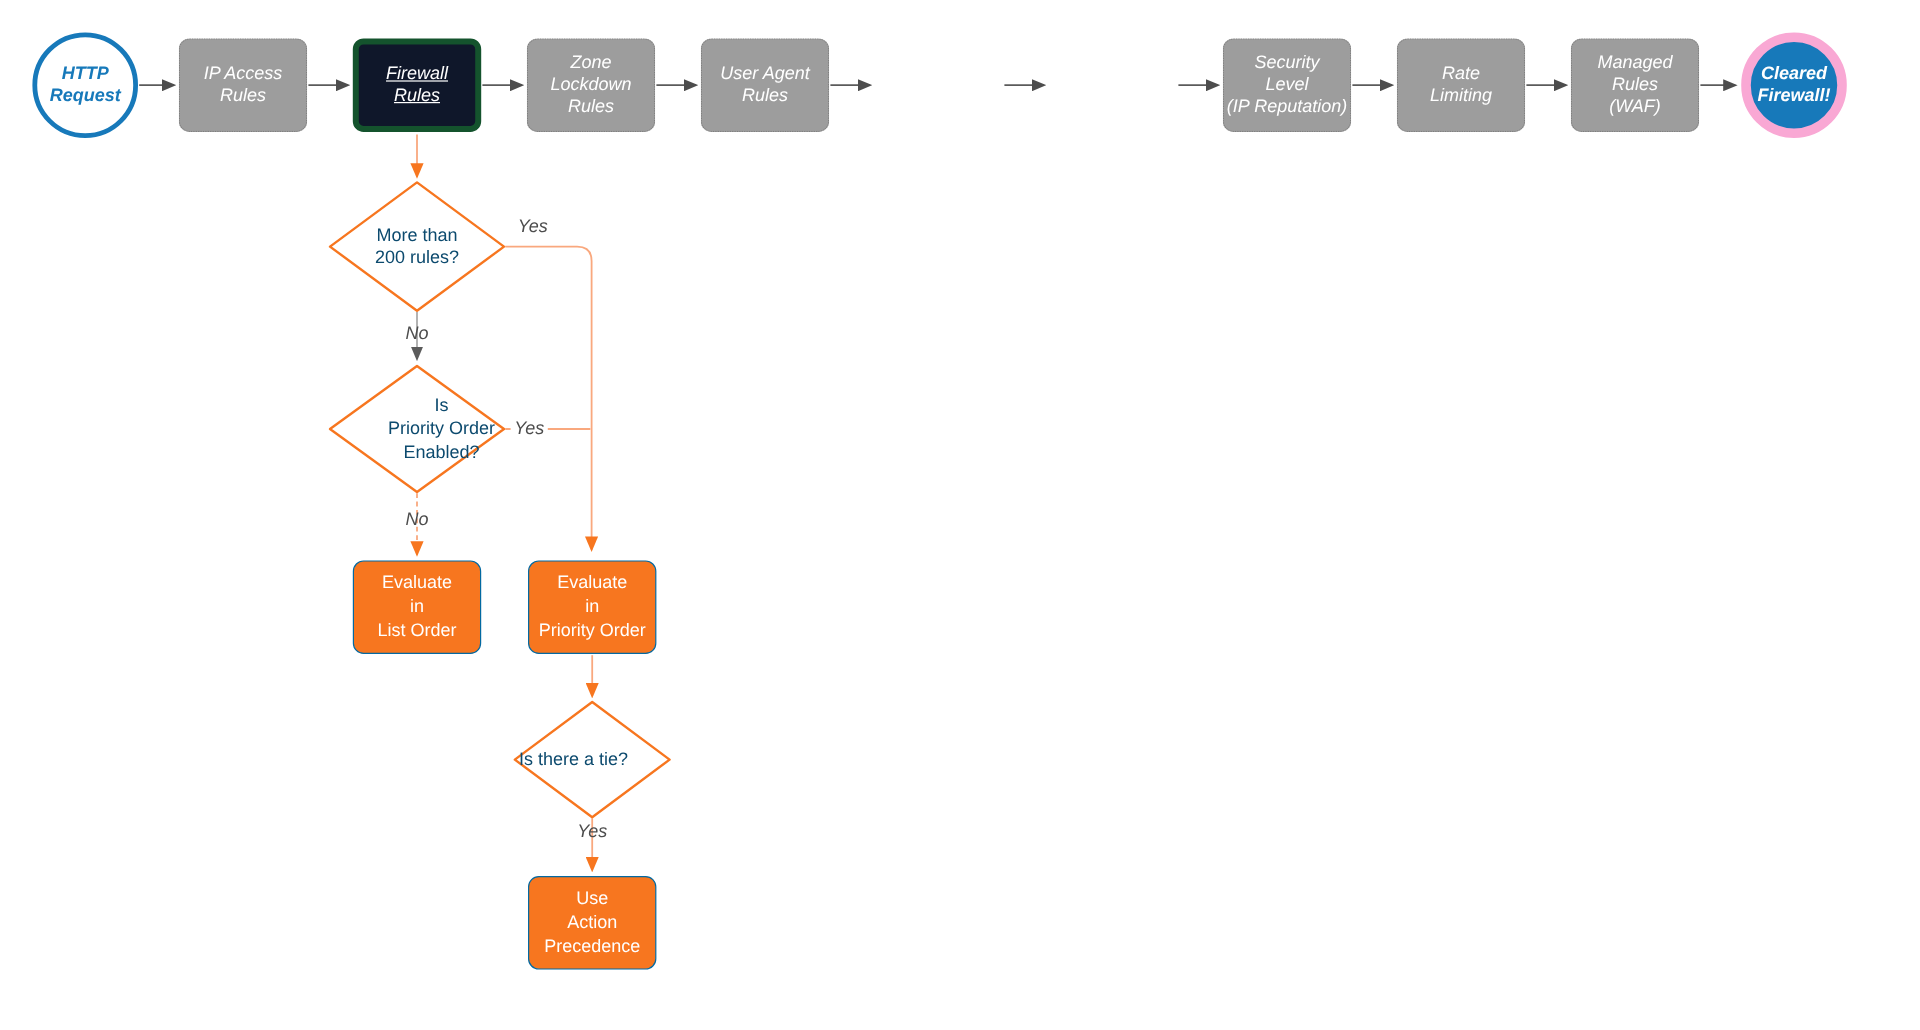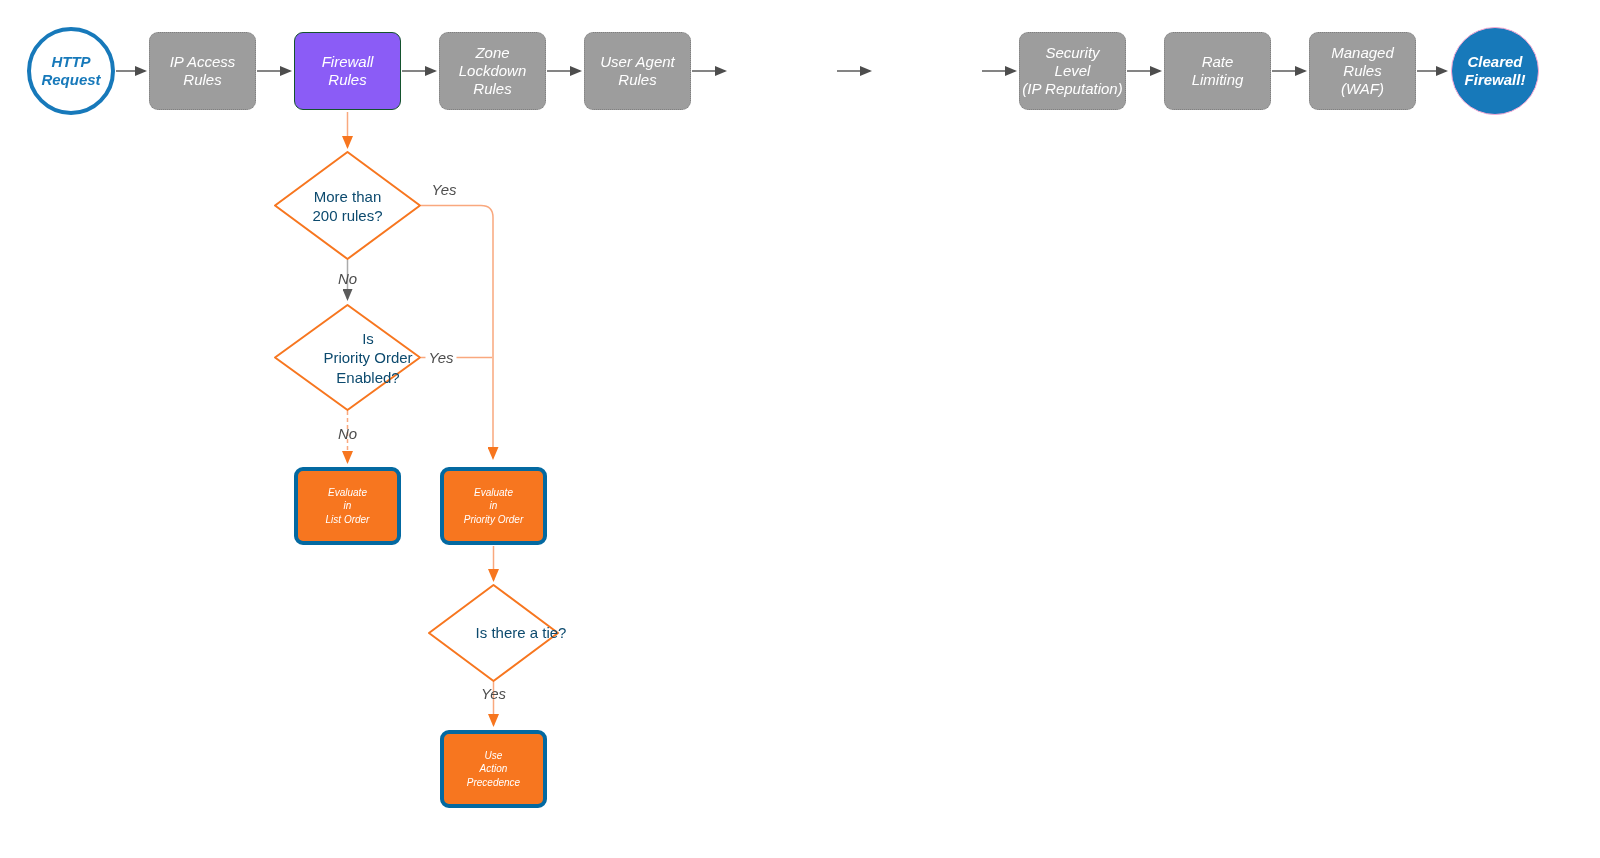--- a/index.html
+++ b/index.html
@@ -7,30 +7,30 @@
   .canvas { position:relative; width:1600px; height:858px; background:#ffffff; overflow:hidden; }
   .layer { position:absolute; left:0; top:0; width:1600px; height:858px; }
   svg.layer { pointer-events:none; }
 
   .node { position:absolute; display:flex; align-items:center; justify-content:center;
           text-align:center; white-space:pre-line; }
 
   .step { width:107px; height:78px; border-radius:9px; background:#9D9D9D;
           border:1px dotted #7f7f7f; color:#ffffff; font-style:italic;
           font-size:15px; line-height:1.22; }
-  .step.highlight { background:#8b5cf6; border:1px solid #14532d; }
+  .step.highlight { background:#0f172a; border:5px solid #14532d;text-decoration:underline; }
 
   .terminal { width:88px; height:88px; border-radius:50%; font-weight:bold;
               font-style:italic; font-size:15px; line-height:1.2; }
   .terminal.start { background:#ffffff; border:4px solid #1779BA; color:#1779BA;text-align:center; }
-  .terminal.end   { background:#1779BA; border:1px solid #f9a8d4; color:#ffffff; }
+  .terminal.end   { background:#1779BA; border:8px solid #f9a8d4; color:#ffffff; }
 
   .action { width:107px; height:78px; border-radius:9px; background:#F7761F;
-            border:4px solid #0369a1; color:#ffffff; font-style:italic;
-            font-size:10px; line-height:1.32; }
+            border:1px solid #0369a1; color:#ffffff; 
+            font-size:15px; line-height:1.32; }
 
   .diamond-text { position:absolute; transform:translate(-50%,-50%); text-align:center;
                   color:#0c4a6e; font-size:15px; line-height:1.3; white-space:pre-line; }
 
   .edge-label { position:absolute; transform:translate(-50%,-50%); color:#4D4D4D;
                 font-size:15px; font-style:italic; white-space:nowrap; }
   .edge-label.on-line { background:#ffffff; padding:0 3px; }
 </style>
 </head>
 <body>
@@ -132,21 +132,21 @@
 Firewall!</span>
     </div>
 
     <div class="diamond-text" style="left:347.5px; top:205.5px; width:120px;">More than
 200 rules?</div>
 
     <div class="diamond-text" style="left:368px; top:357.5px; width:130px;">Is
 Priority Order
 Enabled?</div>
 
-    <div class="diamond-text" style="left:521px; top:633px; width:120px;">Is there a tie?</div>
+    <div class="diamond-text" style="left:478px; top:633px; width:120px;">Is there a tie?</div>
 
     <div class="edge-label" style="left:444px; top:189px;">Yes</div>
 
     <div class="edge-label" style="left:347.5px; top:278px;">No</div>
 
     <div class="edge-label on-line" style="left:441px; top:356.5px;">Yes</div>
 
     <div class="edge-label" style="left:347.5px; top:433px;">No</div>
 
     <div class="edge-label" style="left:493.5px; top:693px;">Yes</div>

